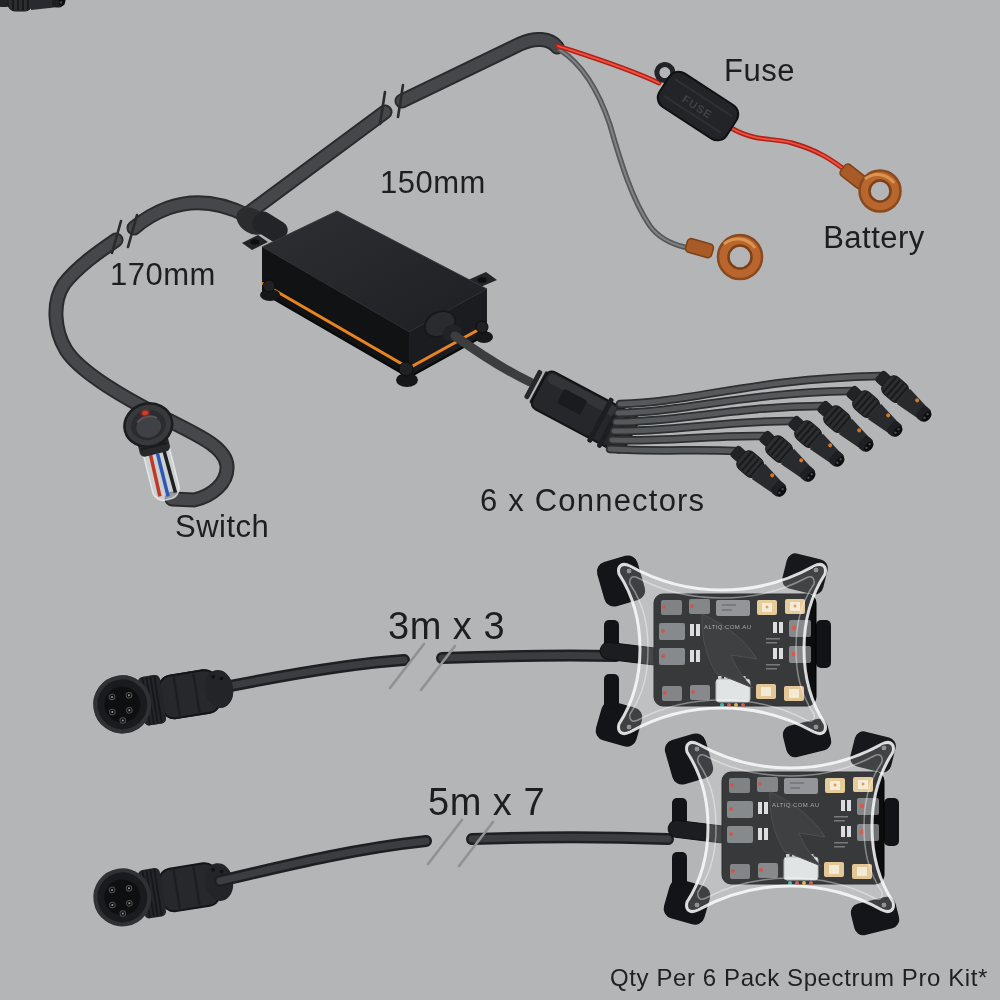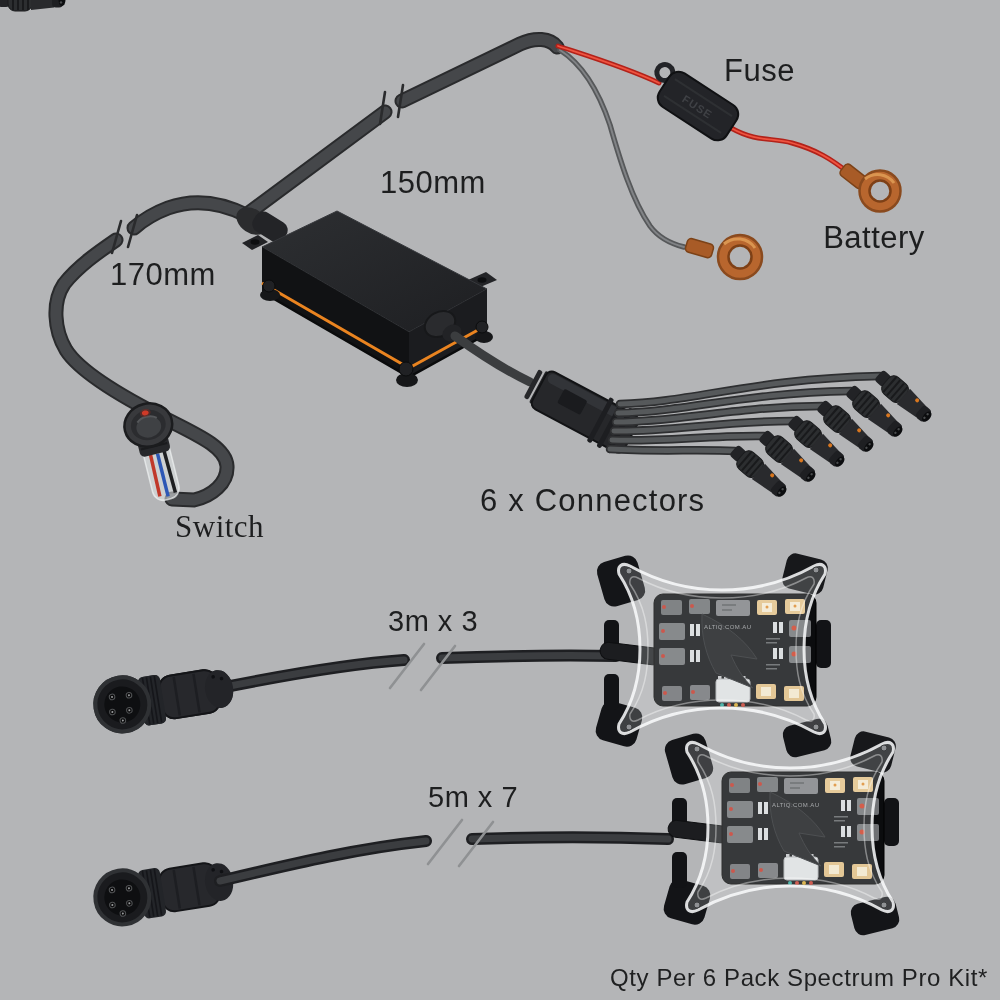--- a/index.html
+++ b/index.html
@@ -1,20 +1,20 @@
 <!DOCTYPE html>
 <html><head>
 <meta charset="utf-8">
 <style>
   html,body{margin:0;padding:0;}
   body{width:1000px;height:1000px;background:#b4b5b7;overflow:hidden;}
   .stage{position:relative;width:1000px;height:1000px;background:#b4b5b7;font-family:"Liberation Sans",sans-serif;}
   svg{position:absolute;left:0;top:0;}
   .lbl{position:absolute;color:#1d1e1f;font-size:31px;letter-spacing:0.5px;line-height:1.07;white-space:nowrap;}
-  .lbl-lg{font-size:29px;}
+  .lbl-lg{font-size:38px;}
   .lbl-center{text-align:center;white-space:normal;}
   .caption{position:absolute;color:#1f2021;font-size:24px;letter-spacing:0.6px;white-space:nowrap;}
   
   .cable-o{stroke:#2a2b2d;stroke-width:15;fill:none;stroke-linecap:round;}
   .cable-i{stroke:#45474a;stroke-width:11;fill:none;stroke-linecap:round;}
   .gwire-o{stroke:#56585a;stroke-width:5.5;fill:none;stroke-linecap:round;}
   .gwire-i{stroke:#818386;stroke-width:2;fill:none;stroke-linecap:round;}
   .rwire-o{stroke:#b2221a;stroke-width:5;fill:none;stroke-linecap:round;}
   .rwire-i{stroke:#ef5340;stroke-width:1.8;fill:none;stroke-linecap:round;}
   .fan-o{stroke:#2e2f31;stroke-width:8.5;fill:none;stroke-linecap:round;}
@@ -328,21 +328,21 @@
 <div class="lbl lbl-center" style="left:791px;top:221px;width:166px;">
   <div>Battery</div>
 </div>
 
 <div class="lbl" style="left:380px;top:134px;margin-top:32px;">150mm</div>
 
 <div class="lbl" style="left:110px;top:258px;">170mm</div>
 
 <div class="lbl" style="left:480px;top:472px;letter-spacing:1.2px;margin-top:12px;">6 x Connectors</div>
 
-<div class="lbl" style="left:175px;top:510px;font-family:Liberation Serif, serif;">Switch</div>
+<div class="lbl" style="left:175px;top:510px;">Switch</div>
 
 <div class="lbl lbl-lg" style="left:388px;top:606px;">3m x 3</div>
 
 <div class="lbl lbl-lg" style="left:428px;top:782px;">5m x 7</div>
 
 <div class="caption" style="right:12px;top:964px;">Qty Per 6 Pack Spectrum Pro Kit*</div>
 
 </div>
 
 </body></html>

